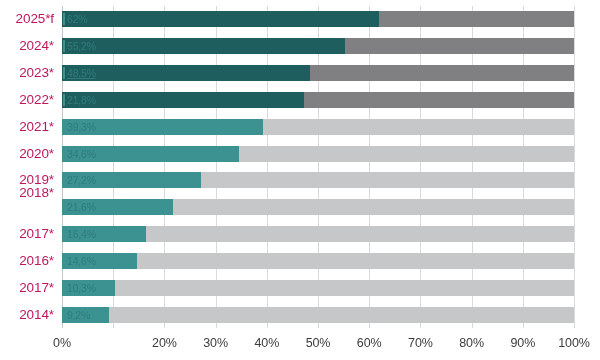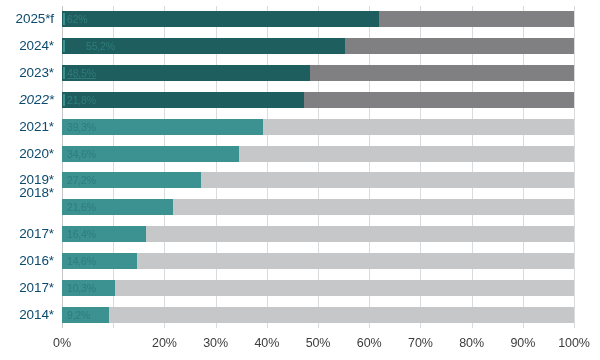--- a/index.html
+++ b/index.html
@@ -67,21 +67,21 @@
   .bar-fill.shade-dark  { background: #1f5e5e; }
   .bar-fill.shade-light { background: #3c9191; }
 
   
   .cat-label {
     position: absolute;
     left: 0;
     width: 54px;
     text-align: right;
     font-size: 13.5px;
-    color: #0c4a6e;
+    color: #be185d;
     letter-spacing: -0.1px;
     white-space: nowrap;
   }
 
   
   .value-label {
     position: absolute;
     font-size: 10.5px;
     color: #2e7d7d;
     white-space: nowrap;
@@ -114,21 +114,21 @@
 </style>
 </head>
 <body>
 
 <div id="chart-root">
 
   <div id="category-labels">
       <div class="cat-label" style="top: 11.4167px;">2025*f</div>
       <div class="cat-label" style="top: 38.25px;">2024*</div>
       <div class="cat-label" style="top: 65.0833px;">2023*</div>
-      <div class="cat-label" style="top: 91.9167px; font-style: italic;">2022*</div>
+      <div class="cat-label" style="top: 91.9167px;">2022*</div>
       <div class="cat-label" style="top: 118.75px;">2021*</div>
       <div class="cat-label" style="top: 145.583px;">2020*</div>
       <div class="cat-label" style="top: 172.417px;">2019*</div>
       <div class="cat-label" style="top: 185px;">2018*</div>
       <div class="cat-label" style="top: 226.083px;">2017*</div>
       <div class="cat-label" style="top: 252.917px;">2016*</div>
       <div class="cat-label" style="top: 279.75px;">2017*</div>
       <div class="cat-label" style="top: 306.583px;">2014*</div>
     </div>
 
@@ -208,21 +208,21 @@
       <div class="x-tick" style="left: 60%;">60%</div>
       <div class="x-tick" style="left: 70%;">70%</div>
       <div class="x-tick" style="left: 80%;">80%</div>
       <div class="x-tick" style="left: 90%;">90%</div>
       <div class="x-tick" style="left: 100%;">100%</div>
     </div>
 
 <div class="value-tick" style="left: 63px; top: 13.4167px; height: 12px;"></div>
     <div class="value-label" style="left: 67px; top: 14.4167px;">62%</div>
     <div class="value-tick" style="left: 63px; top: 40.25px; height: 12px;"></div>
-    <div class="value-label" style="left: 67px; top: 41.25px; margin-left: 19px;">55,2%</div>
+    <div class="value-label" style="left: 67px; top: 41.25px;">55,2%</div>
     <div class="value-tick" style="left: 63px; top: 67.0833px; height: 12px;"></div>
     <div class="value-label" style="left: 67px; top: 68.0833px; text-decoration: underline;">48,5%</div>
     <div class="value-tick" style="left: 63px; top: 93.9167px; height: 12px;"></div>
     <div class="value-label" style="left: 67px; top: 94.9167px;">21,8%</div>
     <div class="value-tick" style="left: 63px; top: 120.75px; height: 12px;"></div>
     <div class="value-label" style="left: 67px; top: 121.75px;">39,3%</div>
     <div class="value-tick" style="left: 63px; top: 147.583px; height: 12px;"></div>
     <div class="value-label" style="left: 67px; top: 148.583px;">34,6%</div>
     <div class="value-tick" style="left: 63px; top: 174.417px; height: 12px;"></div>
     <div class="value-label" style="left: 67px; top: 175.417px;">27,2%</div>

